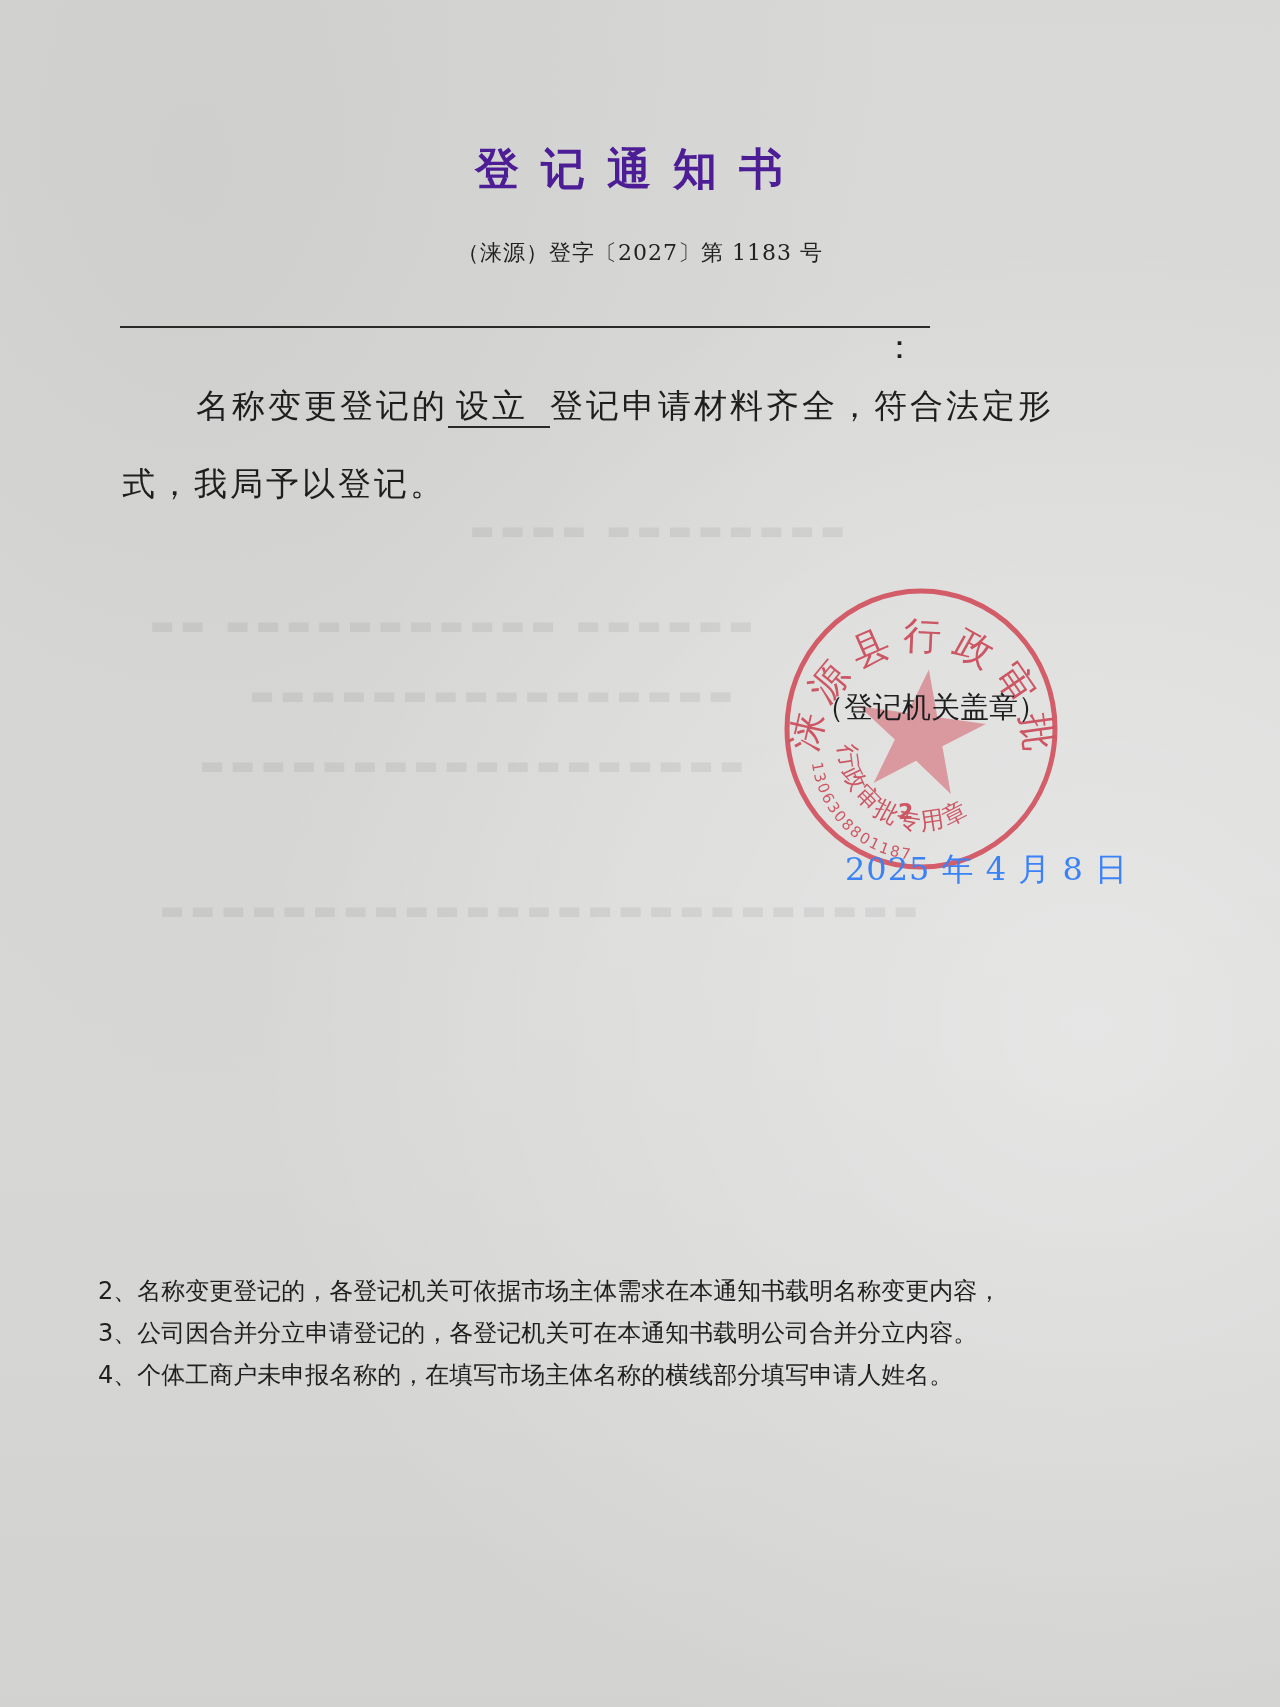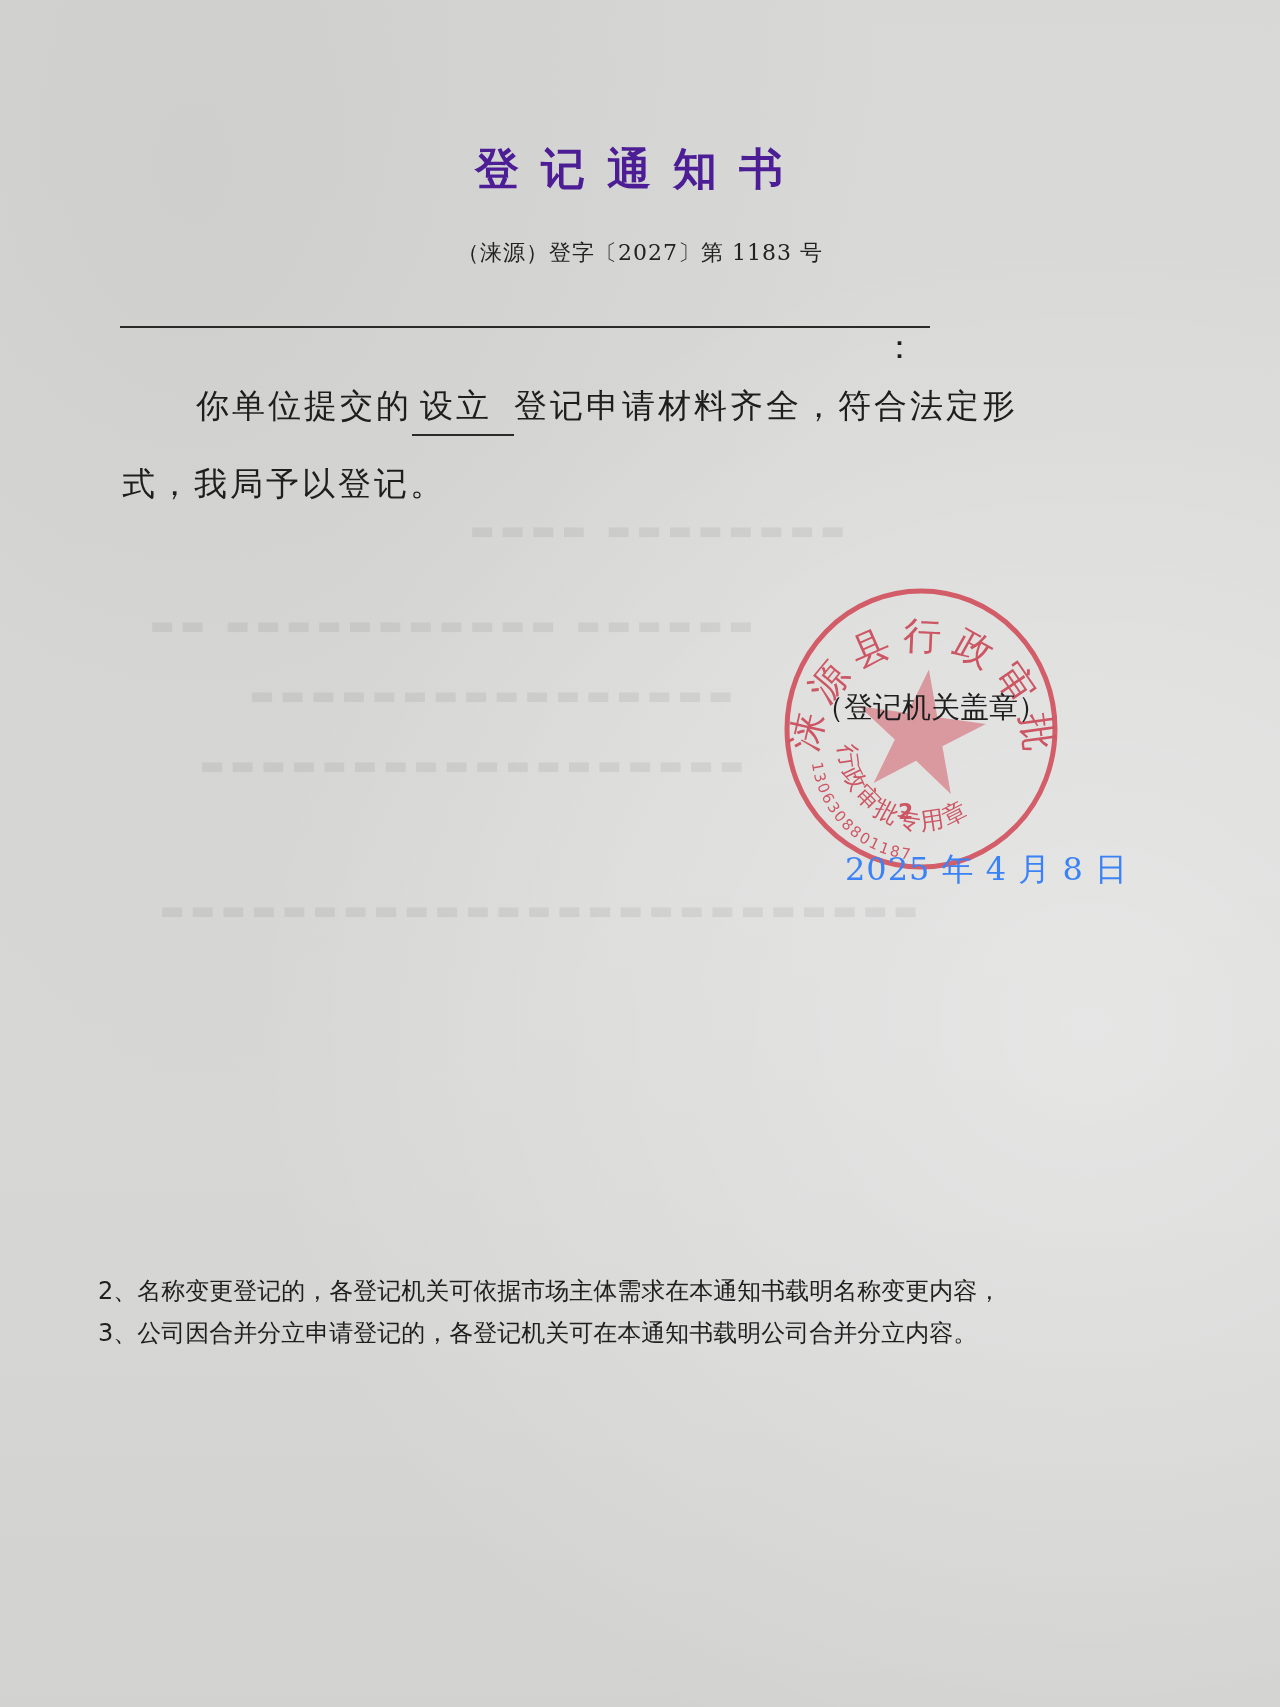--- a/index.html
+++ b/index.html
@@ -71,21 +71,21 @@
     position: absolute;
     font-family: "DejaVu Sans", sans-serif;
     font-size: 33px;
     color: #1e1e1e;
     white-space: nowrap;
     letter-spacing: 3px;
   }
   .blank {
     display: inline-block;
     border-bottom: 2px solid #2a2a2a;
-    padding: 0 22px 8px 8px;
+    padding: 0 22px 0 8px;
     line-height: 40px;
   }
   .seal-label {
     position: absolute;
     left: 815px;
     top: 688px;
     font-family: "DejaVu Sans", sans-serif;
     font-size: 29px;
     color: #1e1e1e;
     white-space: nowrap;
@@ -141,21 +141,21 @@
 
 <div class="title">登记通知书</div>
 
 <div class="docno">（涞源）登字〔2027〕第 1183 号</div>
 
 <div class="addressee">
   <span class="colon">：</span>
 </div>
 
 <div class="body-line" style="left:196px; top:384px;">
-  <span>你单位提交的</span><span class="blank">设立</span><span>登记申请材料齐全，符合法定形</span>
+  <span>名称变更登记的</span><span class="blank">设立</span><span>登记申请材料齐全，符合法定形</span>
 </div>
 
 <div class="body-line" style="left:122px; top:462px;">式，我局予以登记。</div>
 
 <svg class="seal" viewBox="0 0 280 290" xmlns="http://www.w3.org/2000/svg">
   <defs>
     <path id="sealArcTop" d="M 38 170 A 104 104 0 1 1 246 170"></path>
     <path id="sealArcInner" d="M 60 162 A 82 82 0 0 0 200 222"></path>
     <path id="sealArcCode" d="M 32 180 A 110 110 0 0 0 180 270"></path>
   </defs>
@@ -173,13 +173,14 @@
   </text>
 </svg>
 
 <div class="seal-label">（登记机关盖章）</div>
 
 <div class="date">2025 年 4 月 8 日</div>
 
 <div class="notes">
   <div class="note-line note-indent">2、名称变更登记的，各登记机关可依据市场主体需求在本通知书载明名称变更内容，</div>
   <div class="note-line note-indent">3、公司因合并分立申请登记的，各登记机关可在本通知书载明公司合并分立内容。</div>
+  <div class="note-line note-indent">4、个体工商户未申报名称的，在填写市场主体名称的横线部分填写申请人姓名。</div>
 </div>
 
 </body></html>

